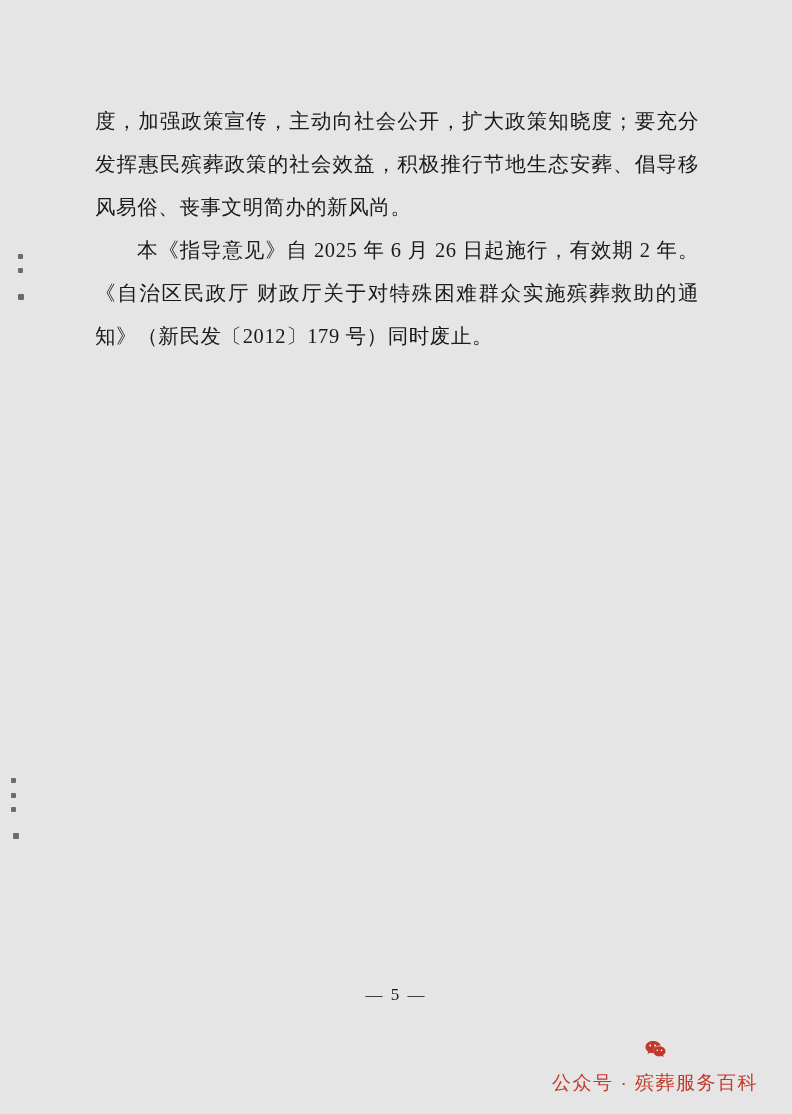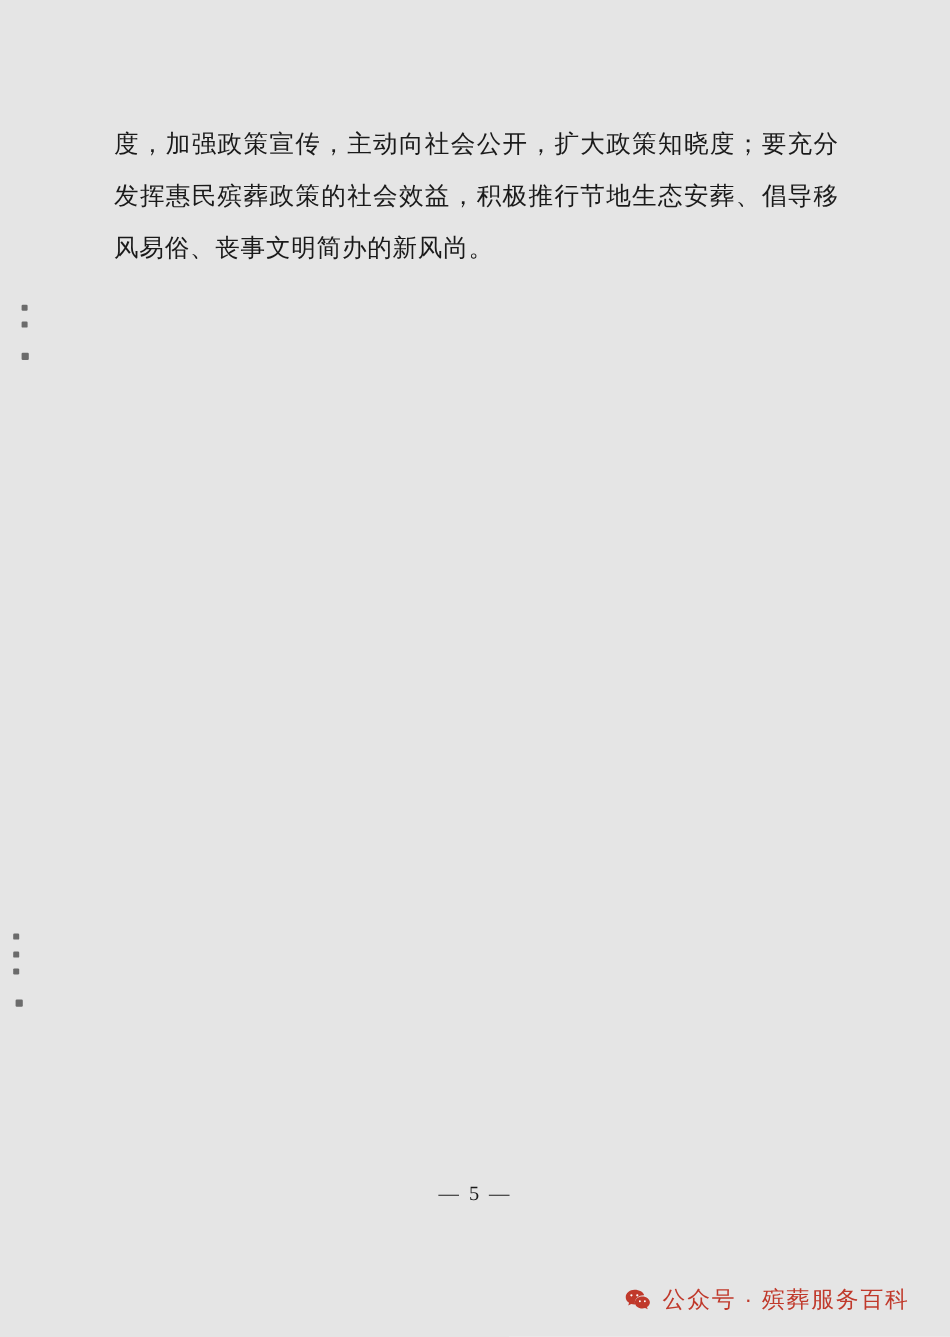--- a/index.html
+++ b/index.html
@@ -75,20 +75,21 @@
   }
 
   
   .footer-badge {
     position: absolute;
     right: 34px;
     bottom: 18px;
     display: flex;
     align-items: center;
     gap: 9px;
+    flex-direction: column;
   }
   .wechat-icon {
     width: 23px;
     height: 23px;
     display: block;
   }
   .footer-text {
     font-size: 19px;
     color: #c0392b;
     letter-spacing: 1.5px;
@@ -106,20 +107,21 @@
       <div class="mark" style="left: 18px; top: 268px; width: 5px; height: 5px;"></div>
       <div class="mark" style="left: 18px; top: 294px; width: 6px; height: 6px;"></div>
       <div class="mark" style="left: 11px; top: 778px; width: 5px; height: 5px;"></div>
       <div class="mark" style="left: 11px; top: 793px; width: 5px; height: 5px;"></div>
       <div class="mark" style="left: 11px; top: 807px; width: 5px; height: 5px;"></div>
       <div class="mark" style="left: 13px; top: 833px; width: 6px; height: 6px;"></div>
     </div>
 
   <div class="doc-body">
     <p class="para">度，加强政策宣传，主动向社会公开，扩大政策知晓度；要充分发挥惠民殡葬政策的社会效益，积极推行节地生态安葬、倡导移风易俗、丧事文明简办的新风尚。</p>
+    <p class="para indent">本《指导意见》自 2025 年 6 月 26 日起施行，有效期 2 年。《自治区民政厅 财政厅关于对特殊困难群众实施殡葬救助的通知》（新民发〔2012〕179 号）同时废止。</p>
   </div>
 
   <div class="page-number">— 5 —</div>
 
   <div class="footer-badge">
     <span>
       <svg class="wechat-icon" viewBox="0 0 32 32" xmlns="http://www.w3.org/2000/svg">
         <path d="M12.2 4C6.6 4 2 7.8 2 12.5c0 2.7 1.5 5.1 3.9 6.6l-1 3 3.4-1.7c1.2.3 2.5.5 3.9.5h.7c-.2-.7-.3-1.4-.3-2.1 0-4.7 4.6-8.5 10.2-8.5h.6C22.5 6.7 17.8 4 12.2 4z" fill="#c0392b"></path>
         <circle cx="8.6" cy="10.4" r="1.3" fill="#fefefe"></circle>
         <circle cx="15.4" cy="10.4" r="1.3" fill="#fefefe"></circle>

